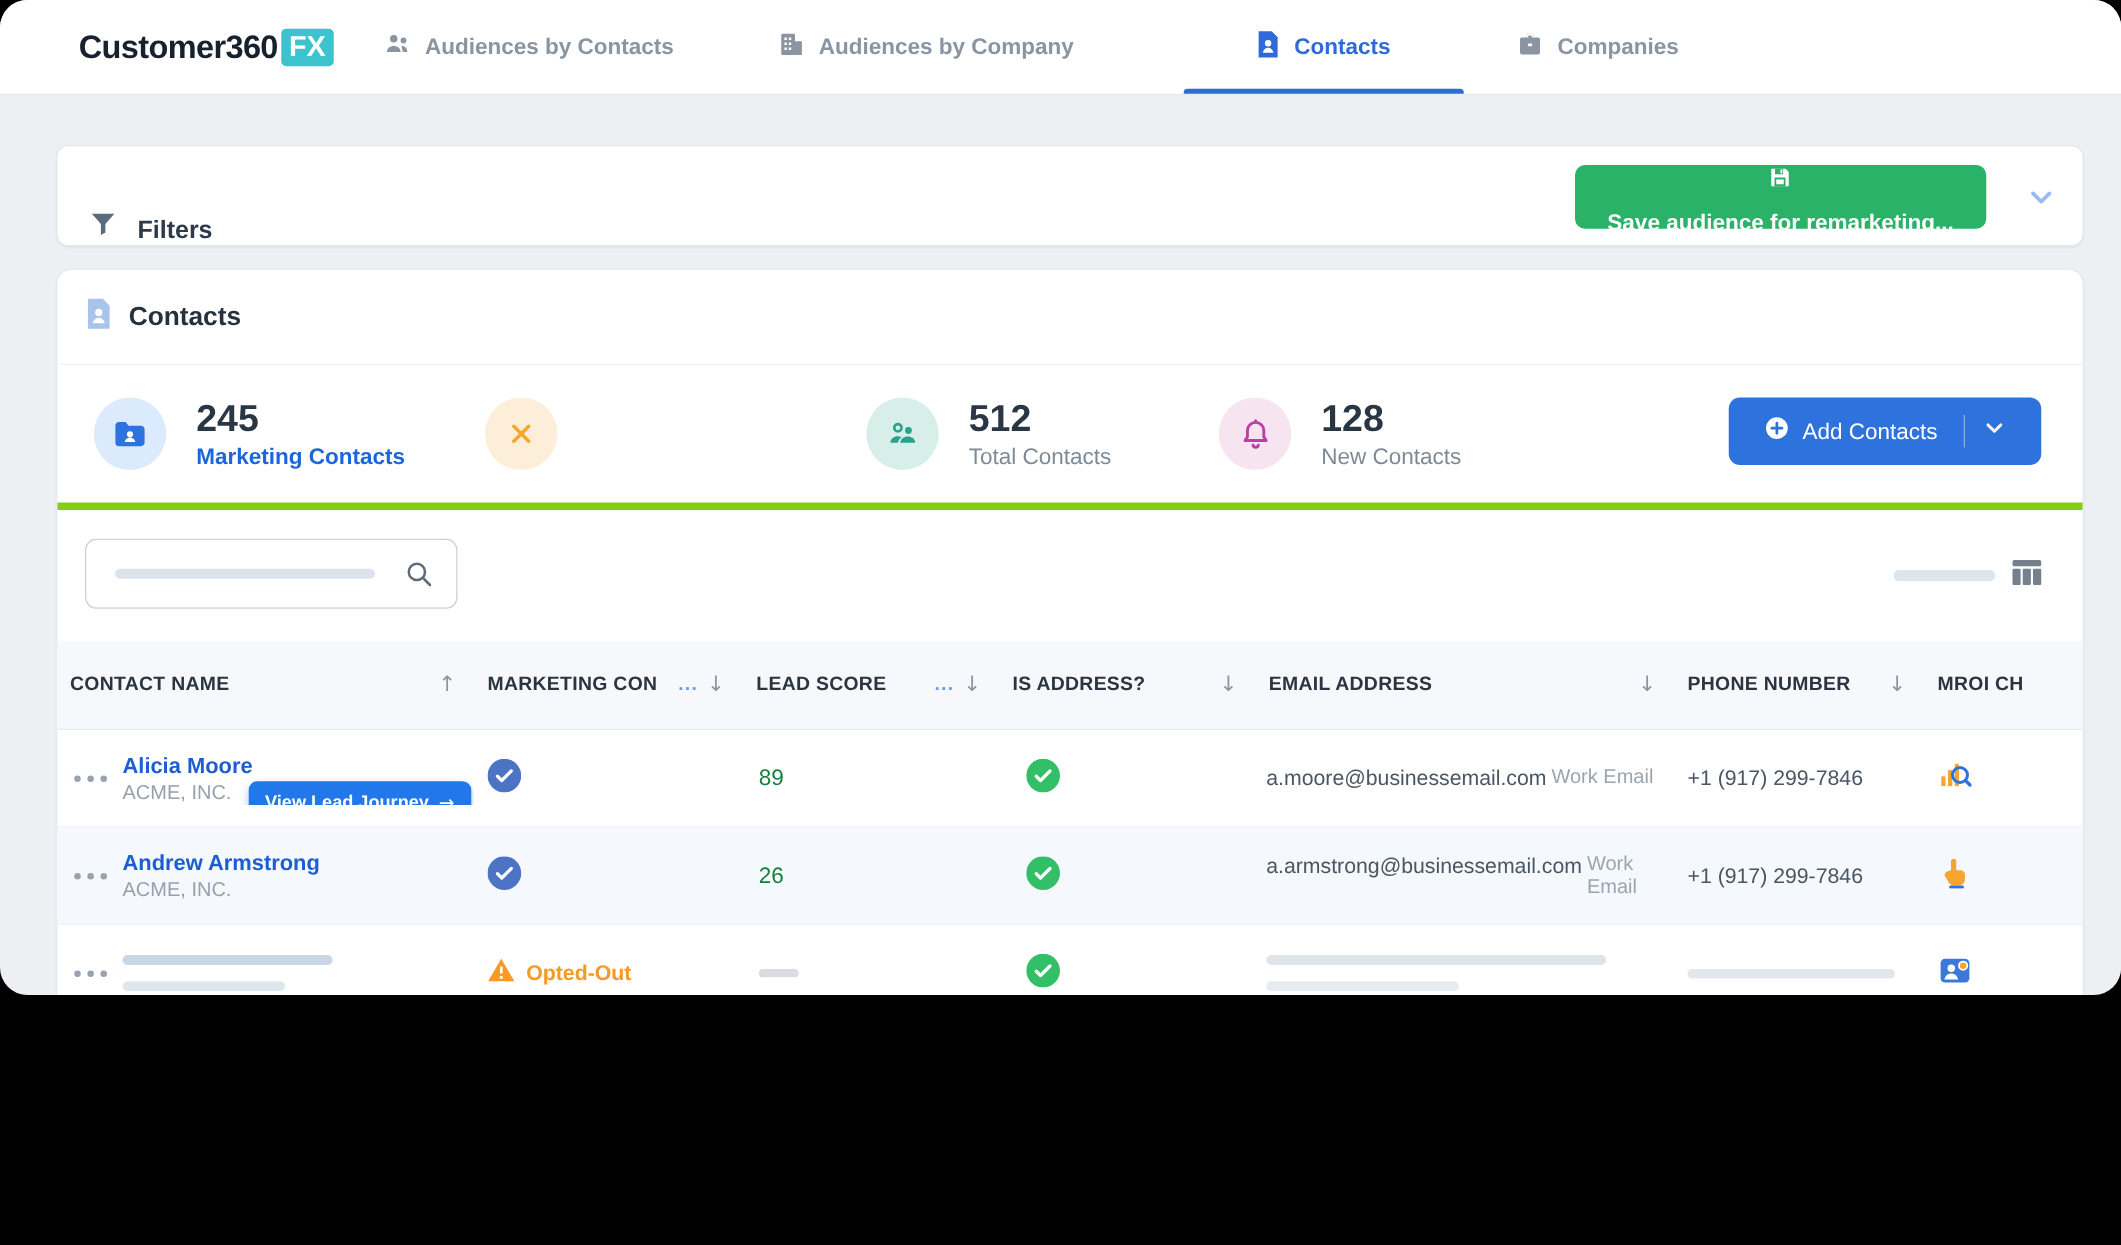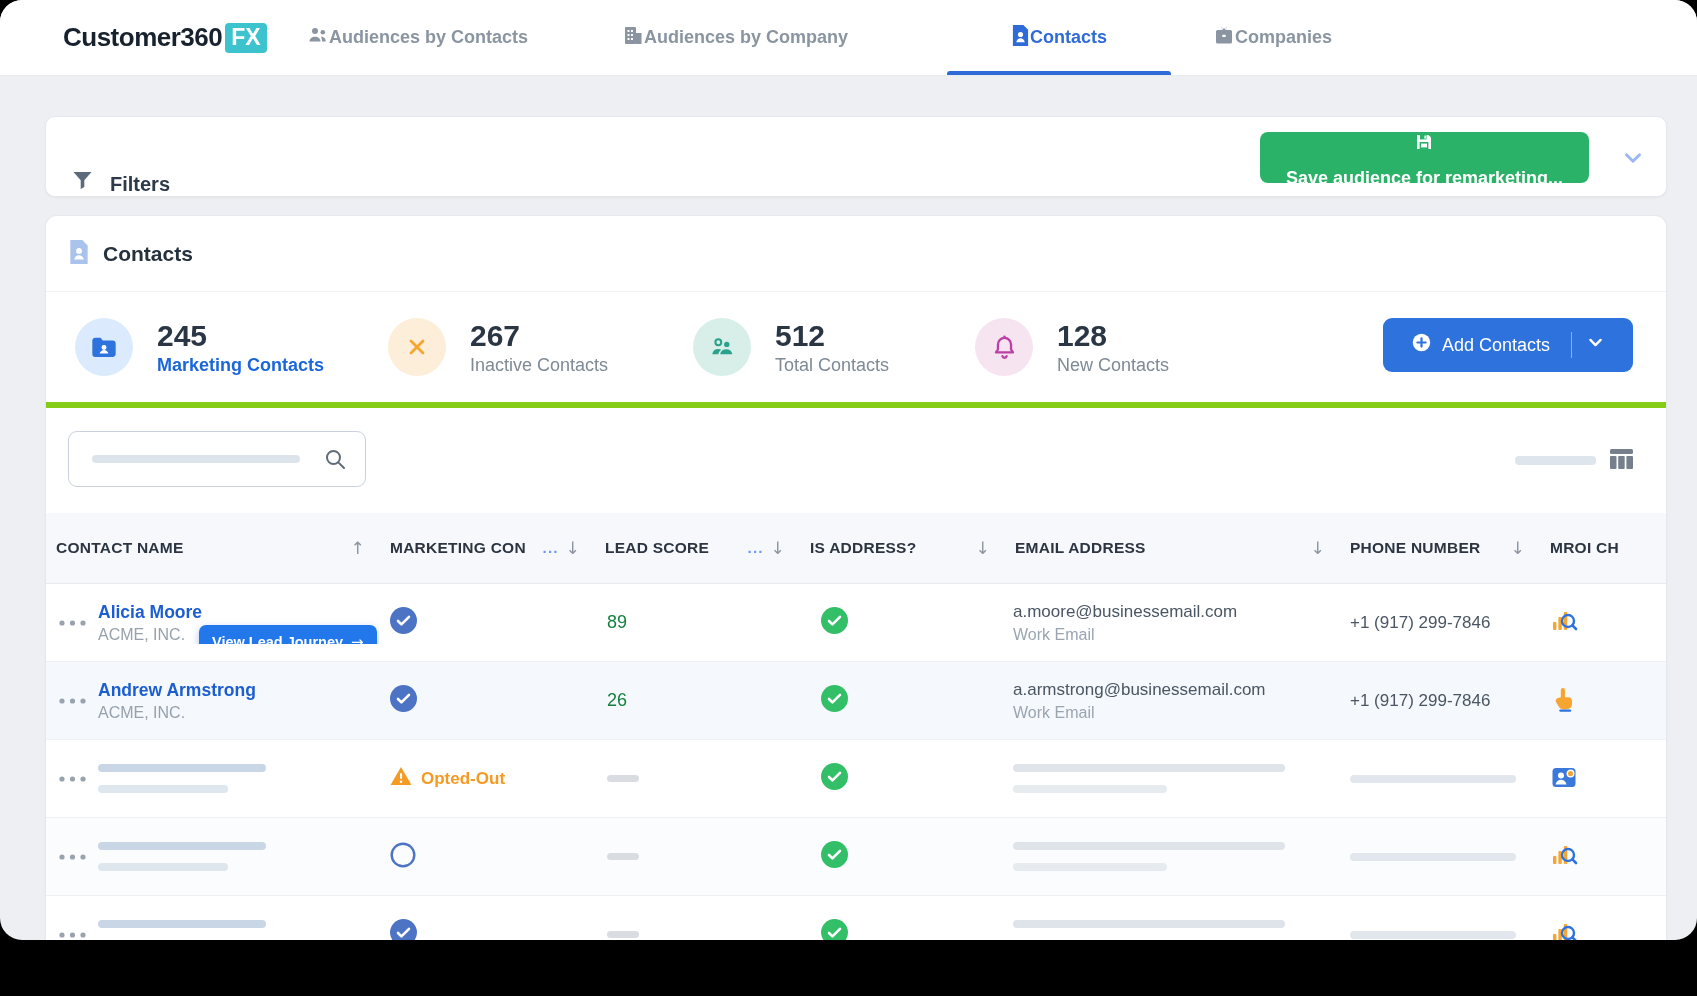--- a/index.html
+++ b/index.html
@@ -1,25 +1,25 @@
 <!DOCTYPE html>
 <html><head>
 <meta charset="utf-8">
 <style>
   html,body{margin:0;padding:0;background:#000;}
-  .screen{position:relative;width:1697px;height:940px;margin:0 auto;background:#edeff3;
+  .screen{position:relative;width:1697px;height:796px;margin:0 auto;background:#edeff3;
     border-radius:22px;overflow:hidden;font-family:"Liberation Sans",sans-serif;}
 
   
   .topbar{position:absolute;left:0;top:0;right:0;height:75px;background:#fff;border-bottom:1px solid #e7ebee;}
   .logo{position:absolute;left:63px;top:0;height:75px;display:flex;align-items:center;}
   .logo-name{font-size:26px;font-weight:800;color:#17222e;letter-spacing:-0.5px;}
   .logo-badge{margin-left:3px;background:#3cc3cd;color:#fff;font-size:23px;font-weight:800;
     padding:1px 6px 2px;border-radius:4px;}
-  .tab{position:absolute;top:0;height:75px;display:flex;align-items:center;
+  .tab{position:absolute;top:0;height:75px;display:flex;align-items:center;gap:11px;
     font-size:18px;font-weight:600;color:#8a95a1;cursor:pointer;}
   .tab svg{flex:0 0 auto;}
   .tab--1{left:307px;} .tab--2{left:622px;} .tab--4{left:1213px;}
   .tab--active{left:947px;width:224px;justify-content:center;color:#2f6bd8;font-weight:700;}
   .tab-underline{position:absolute;left:0;right:0;bottom:0;height:4px;background:#2f6bd8;border-radius:3px 3px 0 0;}
 
   
   .card{position:absolute;left:45px;width:1622px;background:#fff;border:1px solid #e4e9ef;
     box-shadow:0 1px 2px rgba(16,24,40,.05);box-sizing:border-box;}
   .filters-card{top:116px;height:81px;border-radius:10px;display:flex;align-items:flex-end;padding:0 24px;}
@@ -79,21 +79,21 @@
   .name-skel{display:flex;flex-direction:column;gap:13px;}
   .skel{border-radius:4px;}
   .name-skel .skel:nth-child(1){width:168px;height:8px;background:#c9d6e6;}
   .name-skel .skel:nth-child(2){width:130px;height:8px;background:#dee6ee;}
   .cell--consent{padding-left:11px;}
   .optedout{display:flex;align-items:center;gap:9px;font-size:17px;font-weight:600;color:#f59a23;}
   .cell--score{padding-left:13px;font-size:18px;color:#15803d;}
   .score-skel{width:32px;height:7px;background:#d9dde2;}
   .cell--enriched{padding-left:22px;}
   .cell--email{padding-left:9px;}
-  .email-block{display:flex;flex-direction:column;gap:4px;}
+  .email-block{display:flex;gap:4px;}
   .email-main{font-size:17px;color:#4a5663;}
   .email-sub{font-size:16px;color:#9aa5b1;}
   .email-skel{display:flex;flex-direction:column;gap:13px;}
   .email-skel .skel:nth-child(1){width:272px;height:8px;background:#dfe4ea;}
   .email-skel .skel:nth-child(2){width:154px;height:8px;background:#e6ebf0;}
   .cell--phone{padding-left:11px;font-size:17px;color:#4a5663;}
   .phone-skel{width:166px;height:8px;background:#e2e7ed;}
   .cell--mroi{padding-left:12px;cursor:pointer;}
 
   .lead-pill{position:absolute;left:153px;top:23px;height:34px;display:flex;align-items:center;gap:8px;
@@ -221,24 +221,20 @@
           <div class="stat-label stat-label--hl">Marketing Contacts</div>
         </span>
       </div>
 
       <div class="stat stat--2">
         <span class="icircle" style="background:#fdeeda">
           <svg width="20" height="20" viewBox="0 0 20 20">
               <path d="M4 4l12 12M16 4L4 16" stroke="#f5a530" stroke-width="2.8" stroke-linecap="round"></path>
             </svg>
         </span>
-        <span>
-          <div class="stat-value">267</div>
-          <div class="stat-label">Inactive Contacts</div>
-        </span>
       </div>
 
       <div class="stat stat--3">
         <span class="icircle" style="background:#d8efe9">
           <svg width="26" height="24" viewBox="0 0 24 22">
               <circle cx="8.6" cy="6.6" r="2.7" fill="none" stroke="#2aa18b" stroke-width="1.9"></circle>
               <circle cx="16.4" cy="8.6" r="2.5" fill="#2aa18b"></circle>
               <path d="M3 17.6c.4-3 2.6-4.7 5.5-4.7 1 0 2 .2 2.8.7-1.5 1-2.4 2.4-2.7 4z" fill="#2aa18b"></path>
               <path d="M10.3 17.6c.5-2.8 2.6-4.5 5.6-4.5s5.1 1.7 5.6 4.5z" fill="#2aa18b"></path>
             </svg>

